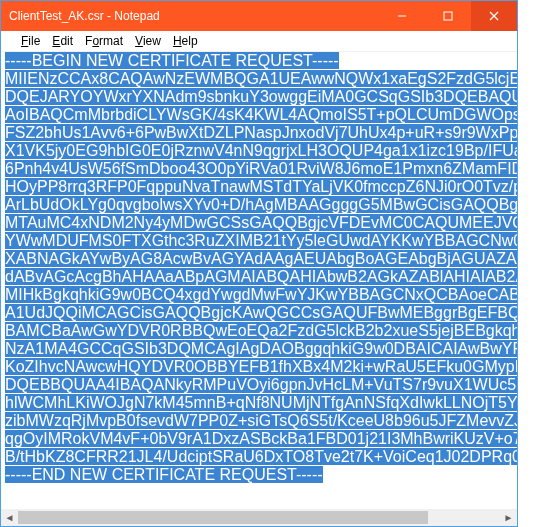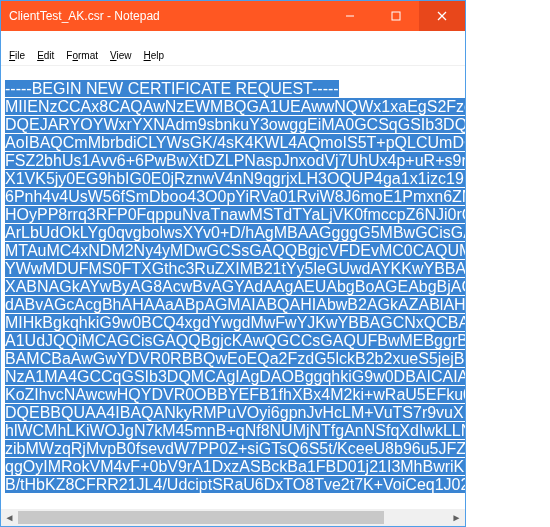--- a/index.html
+++ b/index.html
@@ -5,28 +5,27 @@
   html, body {
     margin: 0;
     padding: 0;
     width: 550px;
     height: 527px;
     font-family: "Segoe UI", Arial, sans-serif;
     overflow: hidden;
     background: #fff;
   }
   .window {
-    width: 466px;
+    width: 518px;
     height: 527px;
     box-sizing: border-box;
     border: 1px solid #4f9ee8;
     display: flex;
     flex-direction: column;
     background: #fff;
-    gap: 14px;
   }
   .titlebar {
     height: 30px;
     background: #ff5722;
     color: #fff;
     display: flex;
     align-items: center;
     font-size: 12px;
   }
   .titlebar .title-text {
@@ -42,22 +41,22 @@
     justify-content: center;
     color: #fff;
   }
   .win-btn svg { stroke: #fff; }
   .close-btn { background: #e8471b; }
   .menubar {
     height: 20px;
     background: #fff;
     display: flex;
     align-items: center;
-    font-size: 10px;
-    padding: 0 2px;
+    font-size: 12px;
+    padding: 0 14px;
     border-bottom: 1px solid #f0f0f0;
   }
   .menu-item {
     padding: 1px 6px 1px 6px;
   }
   .menu-item .ul { text-decoration: underline; }
   .content-wrap {
     flex: 1 1 auto;
     position: relative;
     overflow: hidden;
@@ -156,20 +155,21 @@
         <div class="cert-line"><span class="hl">MIHkBgkqhkiG9w0BCQ4xgdYwgdMwFwYJKwYBBAGCNxQCBAoeCABVAHMAZQByMCkG</span></div>
         <div class="cert-line"><span class="hl">A1UdJQQiMCAGCisGAQQBgjcKAwQGCCsGAQUFBwMEBggrBgEFBQcDAjALBgNVHQ8E</span></div>
         <div class="cert-line"><span class="hl">BAMCBaAwGwYDVR0RBBQwEoEQa2FzdG5lckB2b2xueS5jejBEBgkqhkiG9w0BCQ8E</span></div>
         <div class="cert-line"><span class="hl">NzA1MA4GCCqGSIb3DQMCAgIAgDAOBggqhkiG9w0DBAICAIAwBwYFKw4DAgcwCgYI</span></div>
         <div class="cert-line"><span class="hl">KoZIhvcNAwcwHQYDVR0OBBYEFB1fhXBx4M2ki+wRaU5EFku0GMypMA0GCSqGSIb3</span></div>
         <div class="cert-line"><span class="hl">DQEBBQUAA4IBAQANkyRMPuVOyi6gpnJvHcLM+VuTS7r9vuX1WUc5phHZMYw5+73o</span></div>
         <div class="cert-line"><span class="hl">hlWCMhLKiWOJgN7kM45mnB+qNf8NUMjNTfgAnNSfqXdIwkLLNOjT5Yrs/ROMTn5k</span></div>
         <div class="cert-line"><span class="hl">zibMWzqRjMvpB0fsevdW7PP0Z+siGTsQ6S5t/KceeU8b96u5JFZMevvZJbjqTP8b</span></div>
         <div class="cert-line"><span class="hl">qgOyIMRokVM4vF+0bV9rA1DxzASBckBa1FBD01j21I3MhBwriKUzV+o7qZ6CKM4S</span></div>
         <div class="cert-line"><span class="hl">B/tHbKZ8CFRR21JL4/UdciptSRaU6DxTO8Tve2t7K+VoiCeq1J02DPRq02oIA6U6</span></div>
+        <div class="cert-line"><span class="hl">-----END NEW CERTIFICATE REQUEST-----</span></div>
       </div>
 
     <div class="hscroll">
       <div class="arrow">◄</div>
       <div class="track">
         <div class="thumb"></div>
       </div>
       <div class="arrow">►</div>
     </div>
   </div>

